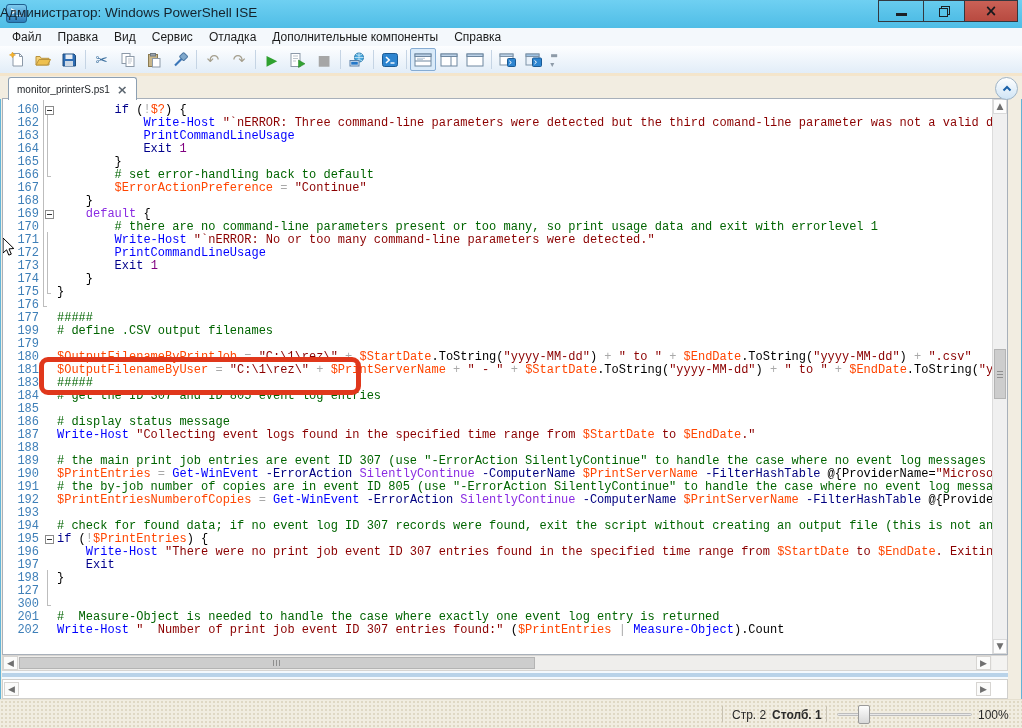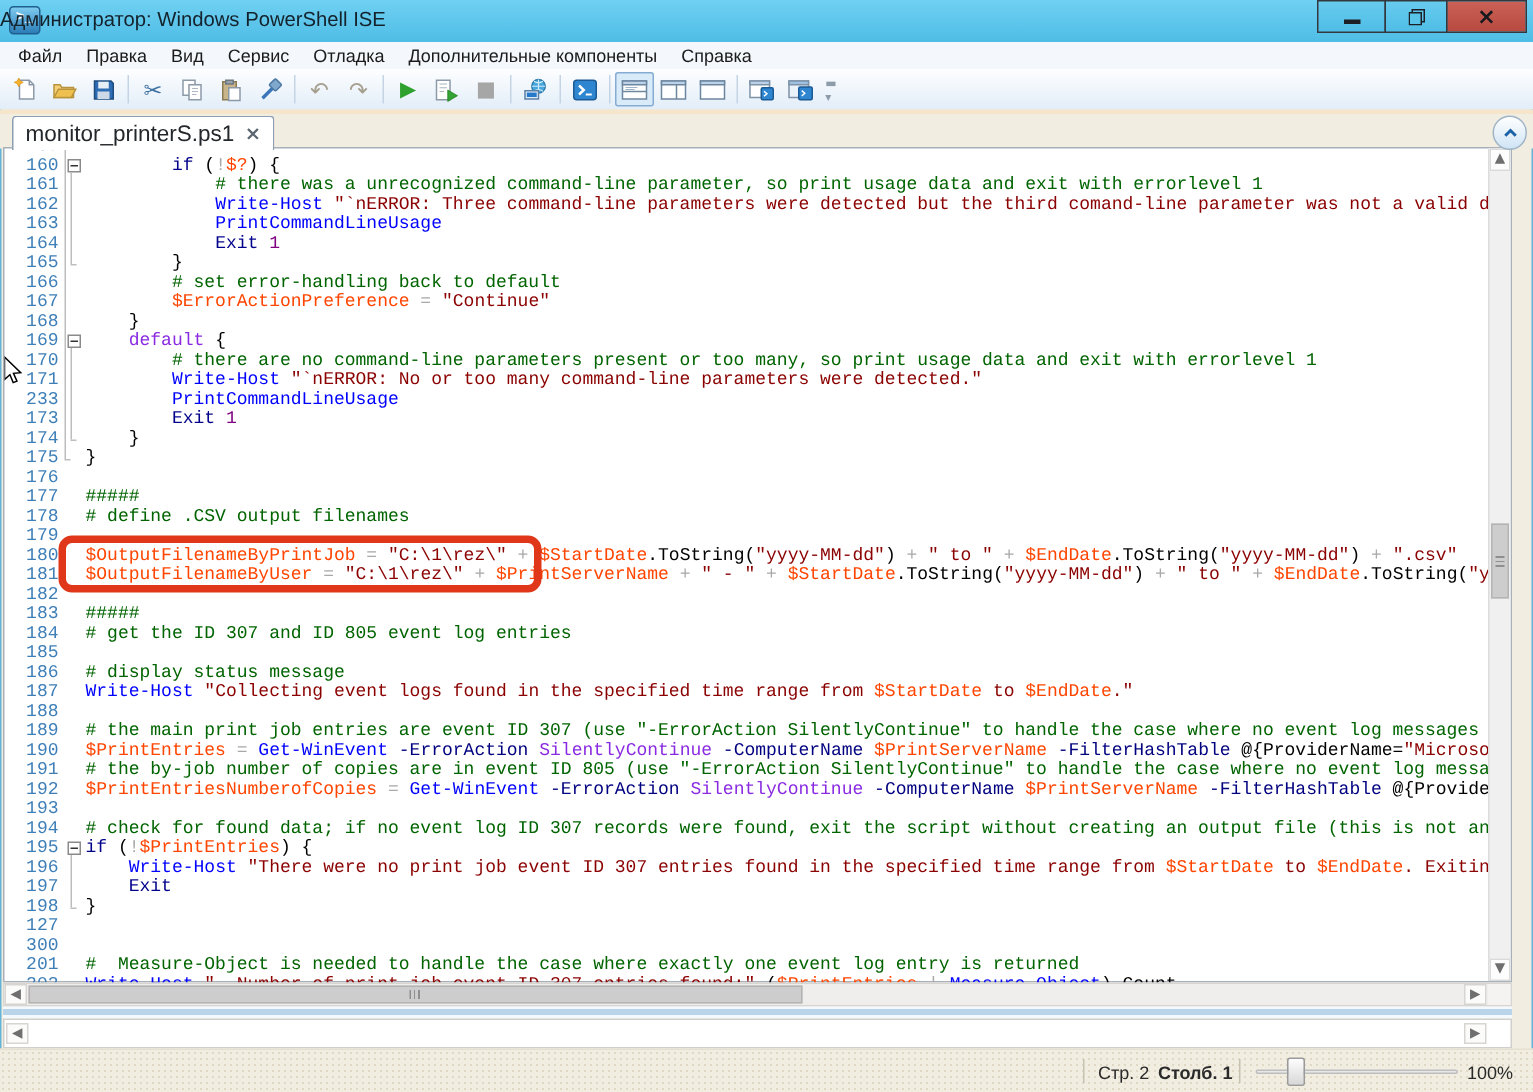--- a/index.html
+++ b/index.html
@@ -26,21 +26,21 @@
   .toolbar{position:absolute;left:0;top:46px;width:1022px;height:27px;background:linear-gradient(#FDFEFF,#E2EDF8);display:flex;align-items:center;padding-left:4px;box-sizing:border-box;}
   .tbtn{width:26px;height:23px;display:flex;align-items:center;justify-content:center;flex:none;}
   .tbtn.active{background:#D9EAF9;border:1px solid #86ACD3;border-radius:2px;box-sizing:border-box;}
   .tsep{width:1px;height:19px;background:#C5D4E4;margin:0 3px;flex:none;}
   .uni{font-family:"DejaVu Sans",sans-serif;}
   .peachline{position:absolute;left:0;top:73px;width:1022px;height:3px;background:#F4E5CB;}
 
   
   .tabstrip{position:absolute;left:0;top:76px;width:1022px;height:23px;background:#F2EDE1;}
   .tab{position:absolute;left:8px;top:1px;height:22px;background:#FFFFFF;border:1px solid #8DA0B3;border-bottom:none;border-radius:3px 3px 0 0;display:flex;align-items:center;padding:0 8px;z-index:3;}
-  .tab-label{font-size:15px;color:#23272B;margin-right:7px;}
+  .tab-label{font-size:10px;color:#23272B;margin-right:7px;}
   .tab-close{font:bold 13px/13px "DejaVu Sans",sans-serif;color:#5C6670;cursor:default;}
   .collapse-btn{position:absolute;right:4px;top:1px;width:21px;height:21px;border-radius:50%;border:1px solid #9FB4C6;background:linear-gradient(#FFFFFF,#CFE4F5);display:flex;align-items:center;justify-content:center;z-index:3;}
 
   
   .editor{position:absolute;left:2px;top:98px;width:1006px;height:557px;background:#fff;border:1px solid #A8B0BA;box-sizing:border-box;}
   .code-viewport{position:absolute;left:0;top:0;width:990px;height:662px;overflow:hidden;}
   .code-scroll{position:relative;margin-top:-8px;font:12px/13px "Liberation Mono","DejaVu Sans Mono",monospace;}
   .cl{display:flex;height:13px;white-space:pre;}
   .ln{width:36px;flex:none;text-align:right;padding-right:3px;color:#3E7FB8;}
   .fold{width:15px;flex:none;position:relative;}
@@ -256,42 +256,40 @@
 
   <div class="editor">
     <div class="code-viewport">
       <div class="code-scroll">
         <div class="annotation"></div>
         <svg class="cursor" width="13" height="20" viewBox="0 0 13 20">
             <path d="M1 1v15l3.6-3.2 2.2 5.3 2.5-1-2.3-5.2 4.8-.4z" fill="#fff" stroke="#000" stroke-width="1"></path>
           </svg>
       <div class="cl"><span class="ln">159</span><span class="fold"></span><span class="codetext"></span></div>
           <div class="cl"><span class="ln">160</span><span class="fold"><span class="foldbox"></span></span><span class="codetext">        <span class="kw">if</span><span class="pln"> (</span><span class="op">!</span><span class="var">$?</span><span class="pln">) {</span></span></div>
-          <div class="cl"><span class="ln">161</span><span class="fold"></span><span class="codetext">            <span class="com"># there was a unrecognized command-line parameter, so print usage data and exit with errorlevel 1</span></span></div>
           <div class="cl"><span class="ln">162</span><span class="fold"></span><span class="codetext">            <span class="cmd">Write-Host</span><span class="pln"> </span><span class="str">"`nERROR: Three command-line parameters were detected but the third comand-line parameter was not a valid date."</span></span></div>
           <div class="cl"><span class="ln">163</span><span class="fold"></span><span class="codetext">            <span class="cmd">PrintCommandLineUsage</span></span></div>
           <div class="cl"><span class="ln">164</span><span class="fold"></span><span class="codetext">            <span class="kw">Exit</span><span class="pln"> </span><span class="num">1</span></span></div>
           <div class="cl"><span class="ln">165</span><span class="fold"></span><span class="codetext">        <span class="pln">}</span></span></div>
           <div class="cl"><span class="ln">166</span><span class="fold"></span><span class="codetext">        <span class="com"># set error-handling back to default</span></span></div>
           <div class="cl"><span class="ln">167</span><span class="fold"></span><span class="codetext">        <span class="var">$ErrorActionPreference</span><span class="op"> = </span><span class="str">"Continue"</span></span></div>
           <div class="cl"><span class="ln">168</span><span class="fold"></span><span class="codetext">    <span class="pln">}</span></span></div>
           <div class="cl"><span class="ln">169</span><span class="fold"><span class="foldbox"></span></span><span class="codetext">    <span class="arg">default</span><span class="pln"> {</span></span></div>
           <div class="cl"><span class="ln">170</span><span class="fold"></span><span class="codetext">        <span class="com"># there are no command-line parameters present or too many, so print usage data and exit with errorlevel 1</span></span></div>
           <div class="cl"><span class="ln">171</span><span class="fold"></span><span class="codetext">        <span class="cmd">Write-Host</span><span class="pln"> </span><span class="str">"`nERROR: No or too many command-line parameters were detected."</span></span></div>
-          <div class="cl"><span class="ln">233</span><span class="fold"></span><span class="codetext">        <span class="cmd">PrintCommandLineUsage</span></span></div>
+          <div class="cl"><span class="ln">172</span><span class="fold"></span><span class="codetext">        <span class="cmd">PrintCommandLineUsage</span></span></div>
           <div class="cl"><span class="ln">173</span><span class="fold"></span><span class="codetext">        <span class="kw">Exit</span><span class="pln"> </span><span class="num">1</span></span></div>
           <div class="cl"><span class="ln">174</span><span class="fold"></span><span class="codetext">    <span class="pln">}</span></span></div>
           <div class="cl"><span class="ln">175</span><span class="fold"></span><span class="codetext"><span class="pln">}</span></span></div>
           <div class="cl"><span class="ln">176</span><span class="fold"></span><span class="codetext"></span></div>
           <div class="cl"><span class="ln">177</span><span class="fold"></span><span class="codetext"><span class="com">#####</span></span></div>
-          <div class="cl"><span class="ln">178</span><span class="fold"></span><span class="codetext"><span class="com"># define .CSV output filenames</span></span></div>
+          <div class="cl"><span class="ln">199</span><span class="fold"></span><span class="codetext"><span class="com"># define .CSV output filenames</span></span></div>
           <div class="cl"><span class="ln">179</span><span class="fold"></span><span class="codetext"></span></div>
           <div class="cl"><span class="ln">180</span><span class="fold"></span><span class="codetext"><span class="var">$OutputFilenameByPrintJob</span><span class="op"> = </span><span class="str">"C:\1\rez\"</span><span class="op"> + </span><span class="var">$StartDate</span><span class="pln">.ToString(</span><span class="str">"yyyy-MM-dd"</span><span class="pln">)</span><span class="op"> + </span><span class="str">" to "</span><span class="op"> + </span><span class="var">$EndDate</span><span class="pln">.ToString(</span><span class="str">"yyyy-MM-dd"</span><span class="pln">)</span><span class="op"> + </span><span class="str">".csv"</span></span></div>
           <div class="cl"><span class="ln">181</span><span class="fold"></span><span class="codetext"><span class="var">$OutputFilenameByUser</span><span class="op"> = </span><span class="str">"C:\1\rez\"</span><span class="op"> + </span><span class="var">$PrintServerName</span><span class="op"> + </span><span class="str">" - "</span><span class="op"> + </span><span class="var">$StartDate</span><span class="pln">.ToString(</span><span class="str">"yyyy-MM-dd"</span><span class="pln">)</span><span class="op"> + </span><span class="str">" to "</span><span class="op"> + </span><span class="var">$EndDate</span><span class="pln">.ToString(</span><span class="str">"yyyy-MM-dd"</span></span></div>
-          <div class="cl"><span class="ln">182</span><span class="fold"></span><span class="codetext"></span></div>
           <div class="cl"><span class="ln">183</span><span class="fold"></span><span class="codetext"><span class="com">#####</span></span></div>
           <div class="cl"><span class="ln">184</span><span class="fold"></span><span class="codetext"><span class="com"># get the ID 307 and ID 805 event log entries</span></span></div>
           <div class="cl"><span class="ln">185</span><span class="fold"></span><span class="codetext"></span></div>
           <div class="cl"><span class="ln">186</span><span class="fold"></span><span class="codetext"><span class="com"># display status message</span></span></div>
           <div class="cl"><span class="ln">187</span><span class="fold"></span><span class="codetext"><span class="cmd">Write-Host</span><span class="pln"> </span><span class="str">"Collecting event logs found in the specified time range from </span><span class="var">$StartDate</span><span class="str"> to </span><span class="var">$EndDate</span><span class="str">."</span></span></div>
           <div class="cl"><span class="ln">188</span><span class="fold"></span><span class="codetext"></span></div>
           <div class="cl"><span class="ln">189</span><span class="fold"></span><span class="codetext"><span class="com"># the main print job entries are event ID 307 (use "-ErrorAction SilentlyContinue" to handle the case where no event log messages are found)</span></span></div>
           <div class="cl"><span class="ln">190</span><span class="fold"></span><span class="codetext"><span class="var">$PrintEntries</span><span class="op"> = </span><span class="cmd">Get-WinEvent</span><span class="pln"> </span><span class="par">-ErrorAction</span><span class="pln"> </span><span class="arg">SilentlyContinue</span><span class="pln"> </span><span class="par">-ComputerName</span><span class="pln"> </span><span class="var">$PrintServerName</span><span class="pln"> </span><span class="par">-FilterHashTable</span><span class="pln"> @{ProviderName=</span><span class="str">"Microsoft-Windows-PrintService"</span></span></div>
           <div class="cl"><span class="ln">191</span><span class="fold"></span><span class="codetext"><span class="com"># the by-job number of copies are in event ID 805 (use "-ErrorAction SilentlyContinue" to handle the case where no event log messages are found)</span></span></div>
           <div class="cl"><span class="ln">192</span><span class="fold"></span><span class="codetext"><span class="var">$PrintEntriesNumberofCopies</span><span class="op"> = </span><span class="cmd">Get-WinEvent</span><span class="pln"> </span><span class="par">-ErrorAction</span><span class="pln"> </span><span class="arg">SilentlyContinue</span><span class="pln"> </span><span class="par">-ComputerName</span><span class="pln"> </span><span class="var">$PrintServerName</span><span class="pln"> </span><span class="par">-FilterHashTable</span><span class="pln"> @{ProviderName=</span></span></div>

